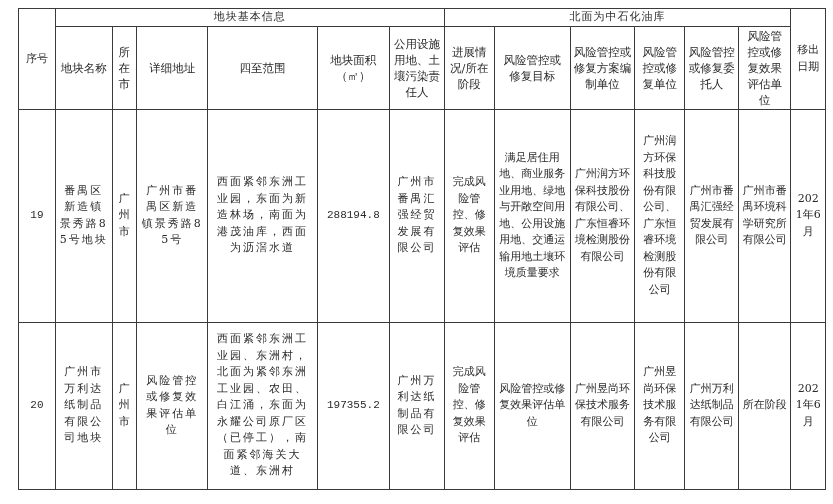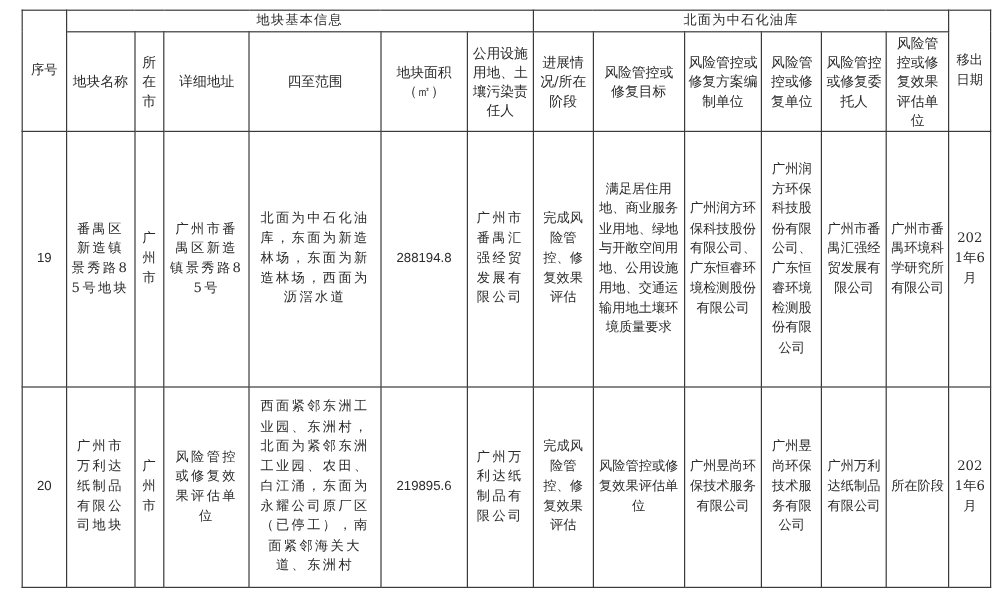--- a/index.html
+++ b/index.html
@@ -8,21 +8,21 @@
   table.doc { position: absolute; left: 18px; top: 8px; border-collapse: collapse;
               table-layout: fixed; width: 808px; }
   table.doc td, table.doc th { border: 1px solid #3a3a3a; padding: 0 3px; vertical-align: middle;
               text-align: center; font-size: 11px; line-height: 16.5px; font-weight: normal;
               word-break: break-all; }
   th.grp { height: 16px; font-size: 12px; letter-spacing: 1px; }
   tr.hdr th { height: 82px; font-size: 11.5px; line-height: 16px; }
   tr.r19 td { height: 212px; margin-top: 14px; }
   tr.r20 td { height: 166px; }
   td.left { text-align: left; letter-spacing: 2px; }
-  td.num { font-family: Liberation Sans, sans-serif; font-size: 12.5px; }
+  td.num { font-family: Liberation Mono, monospace; font-size: 12.5px; }
   td.date { padding: 0 4px; }
   .col-seq { width: 33px; } .col-name { width: 51px; } .col-city { width: 22px; }
   .col-addr { width: 64px; } .col-bound { width: 98px; } .col-area { width: 65px; }
   .col-resp { width: 49px; } .col-prog { width: 45px; } .col-goal { width: 68px; }
   .col-plan { width: 58px; } .col-exec { width: 45px; } .col-client { width: 48px; }
   .col-eval { width: 47px; } .col-date { width: 31px; }
 </style>
 </head>
 <body>
 
@@ -64,38 +64,38 @@
       <th>风险管控或修复委托人</th>
       <th>风险管控或修复效果评估单位</th>
     </tr>
   </thead>
   <tbody>
     <tr class="r19">
       <td class="num">19</td>
       <td class="left">番禺区新造镇景秀路85号地块</td>
       <td>广州市</td>
       <td class="left">广州市番禺区新造镇景秀路85号</td>
-      <td class="left">北面为中石化油库，东面为新造林场，东面为新造林场，西面为沥滘水道</td>
+      <td class="left">西面紧邻东洲工业园，东面为新造林场，南面为港茂油库，西面为沥滘水道</td>
       <td class="num">288194.8</td>
       <td class="left">广州市番禺汇强经贸发展有限公司</td>
       <td>完成风险管控、修复效果评估</td>
       <td>满足居住用地、商业服务业用地、绿地与开敞空间用地、公用设施用地、交通运输用地土壤环境质量要求</td>
       <td>广州润方环保科技股份有限公司、广东恒睿环境检测股份有限公司</td>
       <td>广州润方环保科技股份有限公司、广东恒睿环境检测股份有限公司</td>
       <td>广州市番禺汇强经贸发展有限公司</td>
       <td>广州市番禺环境科学研究所有限公司</td>
       <td class="date">2021年6月</td>
     </tr>
     <tr class="r20">
       <td class="num">20</td>
       <td class="left">广州市万利达纸制品有限公司地块</td>
       <td>广州市</td>
       <td class="left">风险管控或修复效果评估单位</td>
       <td class="left">西面紧邻东洲工业园、东洲村，北面为紧邻东洲工业园、农田、白江涌，东面为永耀公司原厂区（已停工），南面紧邻海关大道、东洲村</td>
-      <td class="num">219895.6</td>
+      <td class="num">197355.2</td>
       <td class="left">广州万利达纸制品有限公司</td>
       <td>完成风险管控、修复效果评估</td>
       <td>风险管控或修复效果评估单位</td>
       <td>广州昱尚环保技术服务有限公司</td>
       <td>广州昱尚环保技术服务有限公司</td>
       <td>广州万利达纸制品有限公司</td>
       <td>所在阶段</td>
       <td class="date">2021年6月</td>
     </tr>
   </tbody>

